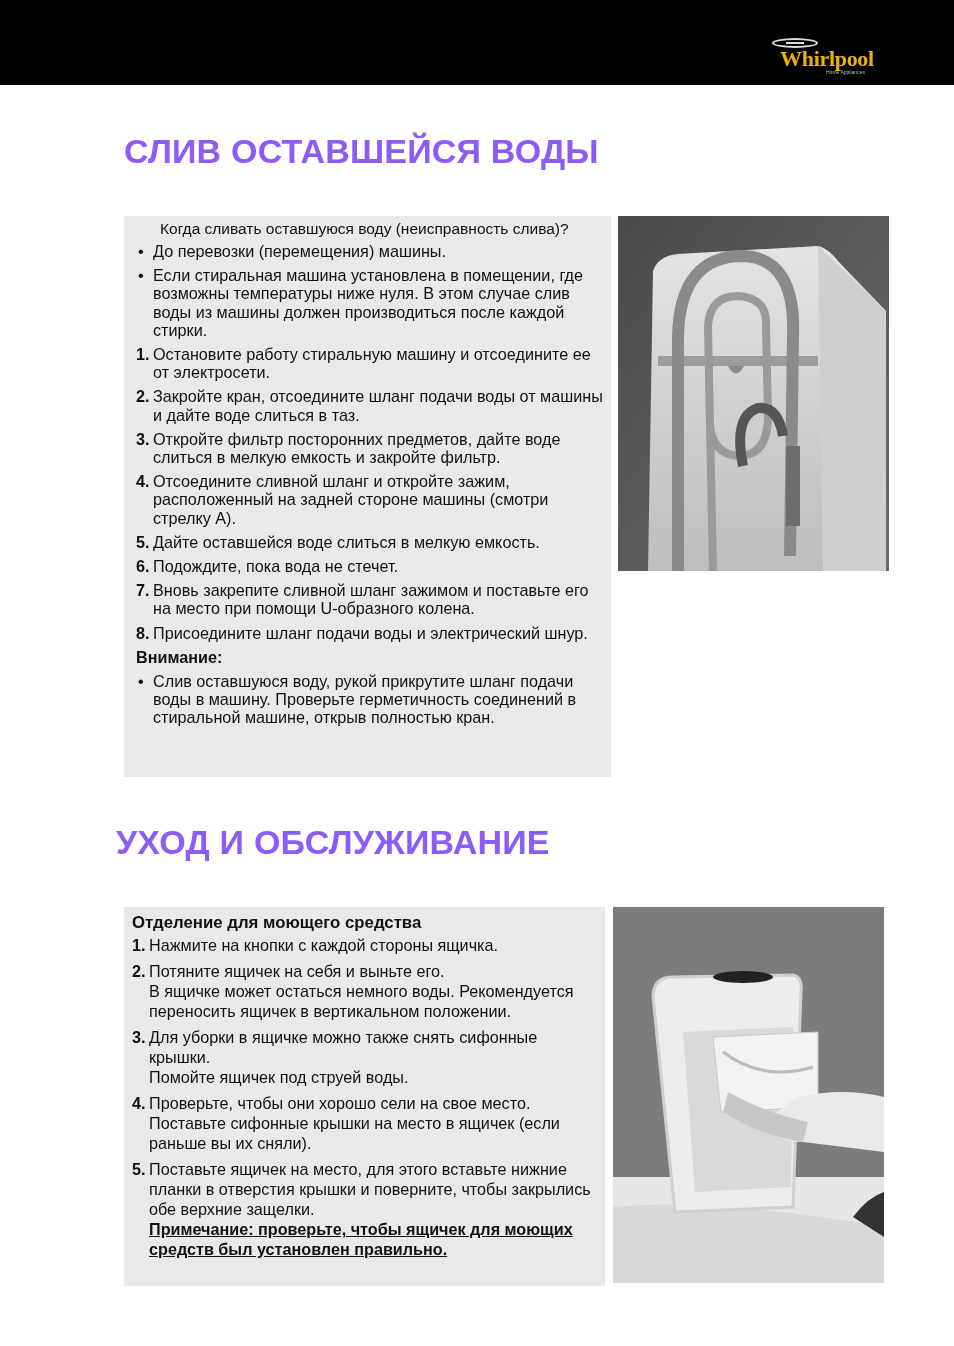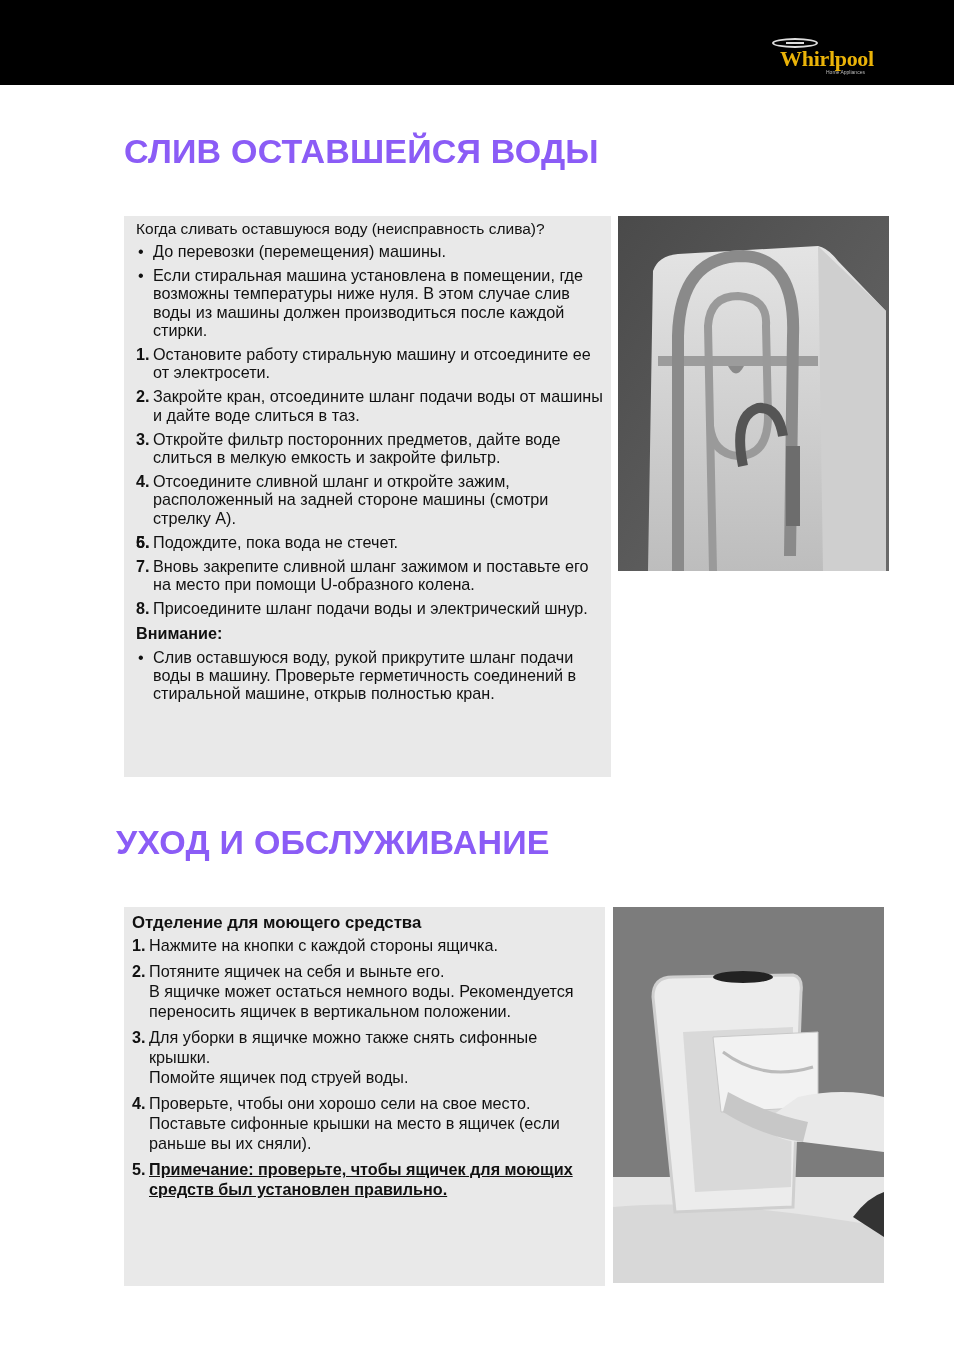--- a/index.html
+++ b/index.html
@@ -38,21 +38,21 @@
     font-size: 34px; letter-spacing: 0.2px; color: #8b5cf6;
   }
   .h1-drain { left: 124px; top: 132px; }
   .h1-care { left: 116px; top: 823px; }
   .box {
     position: absolute; background: #e9e9e9; box-sizing: border-box;
   }
   .box-drain { left: 124px; top: 216px; width: 487px; height: 561px; padding: 3px 8px 0 12px; }
   .box-care  { left: 124px; top: 907px; width: 481px; height: 379px; padding: 6px 6px 0 8px; }
   .txt { font-size: 16.2px; line-height: 18.2px; }
-  .intro { font-size: 15.5px; line-height: 19px; margin-bottom: 4px; }
+  .intro { font-size: 15.5px; line-height: 19px; margin-bottom: 4px; margin-left: 24px; }
   .bullet { position: relative; padding-left: 17px; margin-bottom: 6px; }
   .bullet .dot { position: absolute; left: 2px; top: 0; }
   .step { position: relative; padding-left: 17px; margin-bottom: 6px; }
   .step .num { position: absolute; left: 0; top: 0; font-weight: bold; }
   .warn-title { font-weight: bold; margin-bottom: 6px; }
   .care-title { font-weight: bold; font-size: 16.8px; line-height: 20px; margin-bottom: 2px; }
   .care-step { position: relative; padding-left: 17px; margin-bottom: 6px; font-size: 16.2px; line-height: 20px; }
   .care-step .num { position: absolute; left: 0; top: 0; font-weight: bold; }
   .note { font-weight: bold; text-decoration: underline; display: block; }
   .photo {
@@ -76,21 +76,21 @@
 
 <div class="box box-drain txt">
   <div class="intro">Когда сливать оставшуюся воду (неисправность слива)?</div>
   <div class="bullet"><span class="dot">•</span><span>До перевозки (перемещения) машины.</span></div>
   <div class="bullet"><span class="dot">•</span><span>Если стиральная машина установлена в помещении, где возможны температуры ниже нуля. В этом случае слив воды из машины должен производиться после каждой стирки.</span></div>
 
   <div class="step"><span class="num">1.</span><span>Остановите работу стиральную машину и отсоедините ее от электросети.</span></div>
   <div class="step"><span class="num">2.</span><span>Закройте кран, отсоедините шланг подачи воды от машины и дайте воде слиться в таз.</span></div>
   <div class="step"><span class="num">3.</span><span>Откройте фильтр посторонних предметов, дайте воде слиться в мелкую емкость и закройте фильтр.</span></div>
   <div class="step"><span class="num">4.</span><span>Отсоедините сливной шланг и откройте зажим, расположенный на задней стороне машины (смотри стрелку А).</span></div>
-  <div class="step"><span class="num">5.</span></div>
+  <div class="step"><span class="num">5.</span><span>Дайте оставшейся воде слиться в мелкую емкость.</span></div>
   <div class="step"><span class="num">6.</span><span>Подождите, пока вода не стечет.</span></div>
   <div class="step"><span class="num">7.</span><span>Вновь закрепите сливной шланг зажимом и поставьте его на место при помощи U-образного колена.</span></div>
   <div class="step"><span class="num">8.</span><span>Присоедините шланг подачи воды и электрический шнур.</span></div>
 
   <div class="warn-title">Внимание:</div>
   <div class="bullet"><span class="dot">•</span><span>Слив оставшуюся воду, рукой прикрутите шланг подачи воды в машину. Проверьте герметичность соединений в стиральной машине, открыв полностью кран.</span></div>
 </div>
 
 <div class="photo photo-hose" title="Задняя сторона стиральной машины со шлангами">
   <svg width="271" height="355" viewBox="0 0 271 355">
@@ -135,20 +135,21 @@
     <div>Для уборки в ящичке можно также снять сифонные крышки.</div>
     <div>Помойте ящичек под струей воды.</div>
   </div>
   <div class="care-step">
     <span class="num">4.</span>
     <div>Проверьте, чтобы они хорошо сели на свое место.</div>
     <div>Поставьте сифонные крышки на место в ящичек (если раньше вы их сняли).</div>
   </div>
   <div class="care-step">
     <span class="num">5.</span>
+    <div>Поставьте ящичек на место, для этого вставьте нижние планки в отверстия крышки и поверните, чтобы закрылись обе верхние защелки.</div>
     <span class="note">Примечание: проверьте, чтобы ящичек для моющих средств был установлен правильно.</span>
   </div>
 </div>
 
 <div class="photo photo-drawer" title="Извлечение ящичка для моющего средства из крышки машины">
   <svg width="271" height="376" viewBox="0 0 271 376">
     <rect width="271" height="376" fill="#7c7c7c"></rect>
     <rect x="0" y="270" width="271" height="106" fill="#e6e6e6"></rect>
     <path d="M0 300 Q100 290 271 320 L271 376 L0 376 Z" fill="#d8d8d8"></path>
     <path d="M40 90 Q40 70 60 70 L180 68 Q190 70 188 85 L180 300 L62 305 Z" fill="#ececec" stroke="#cfcfcf" stroke-width="3"></path>

